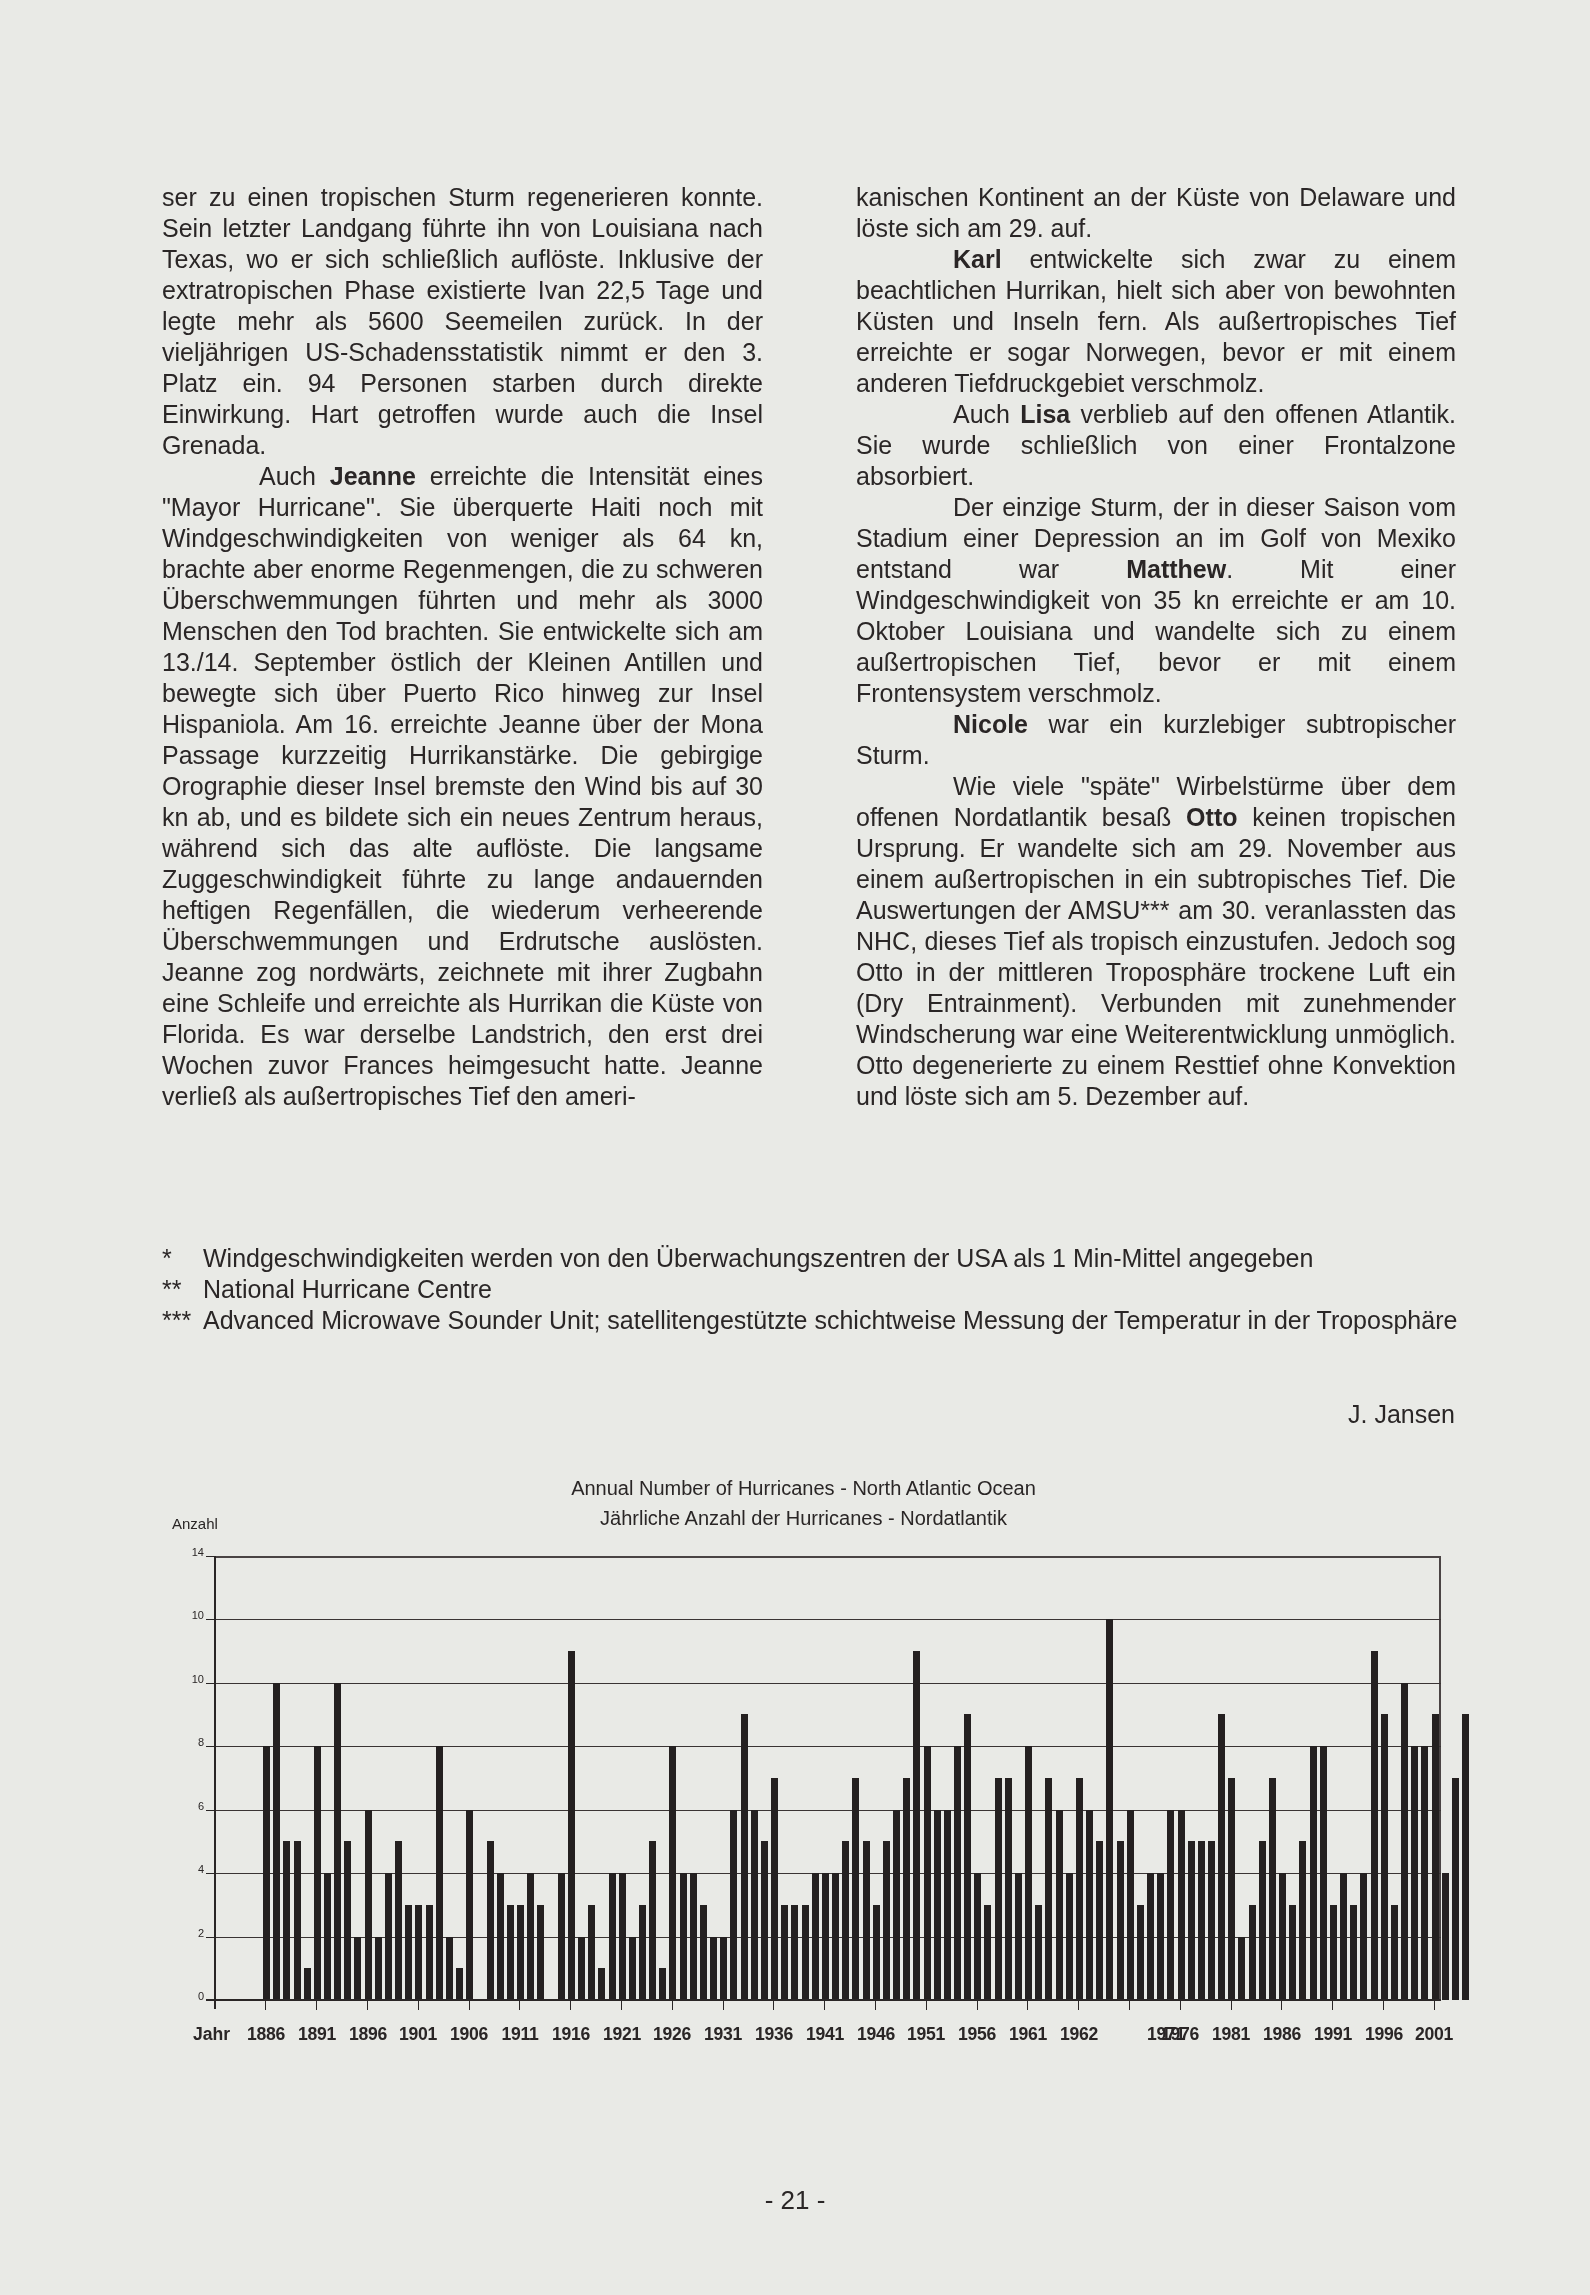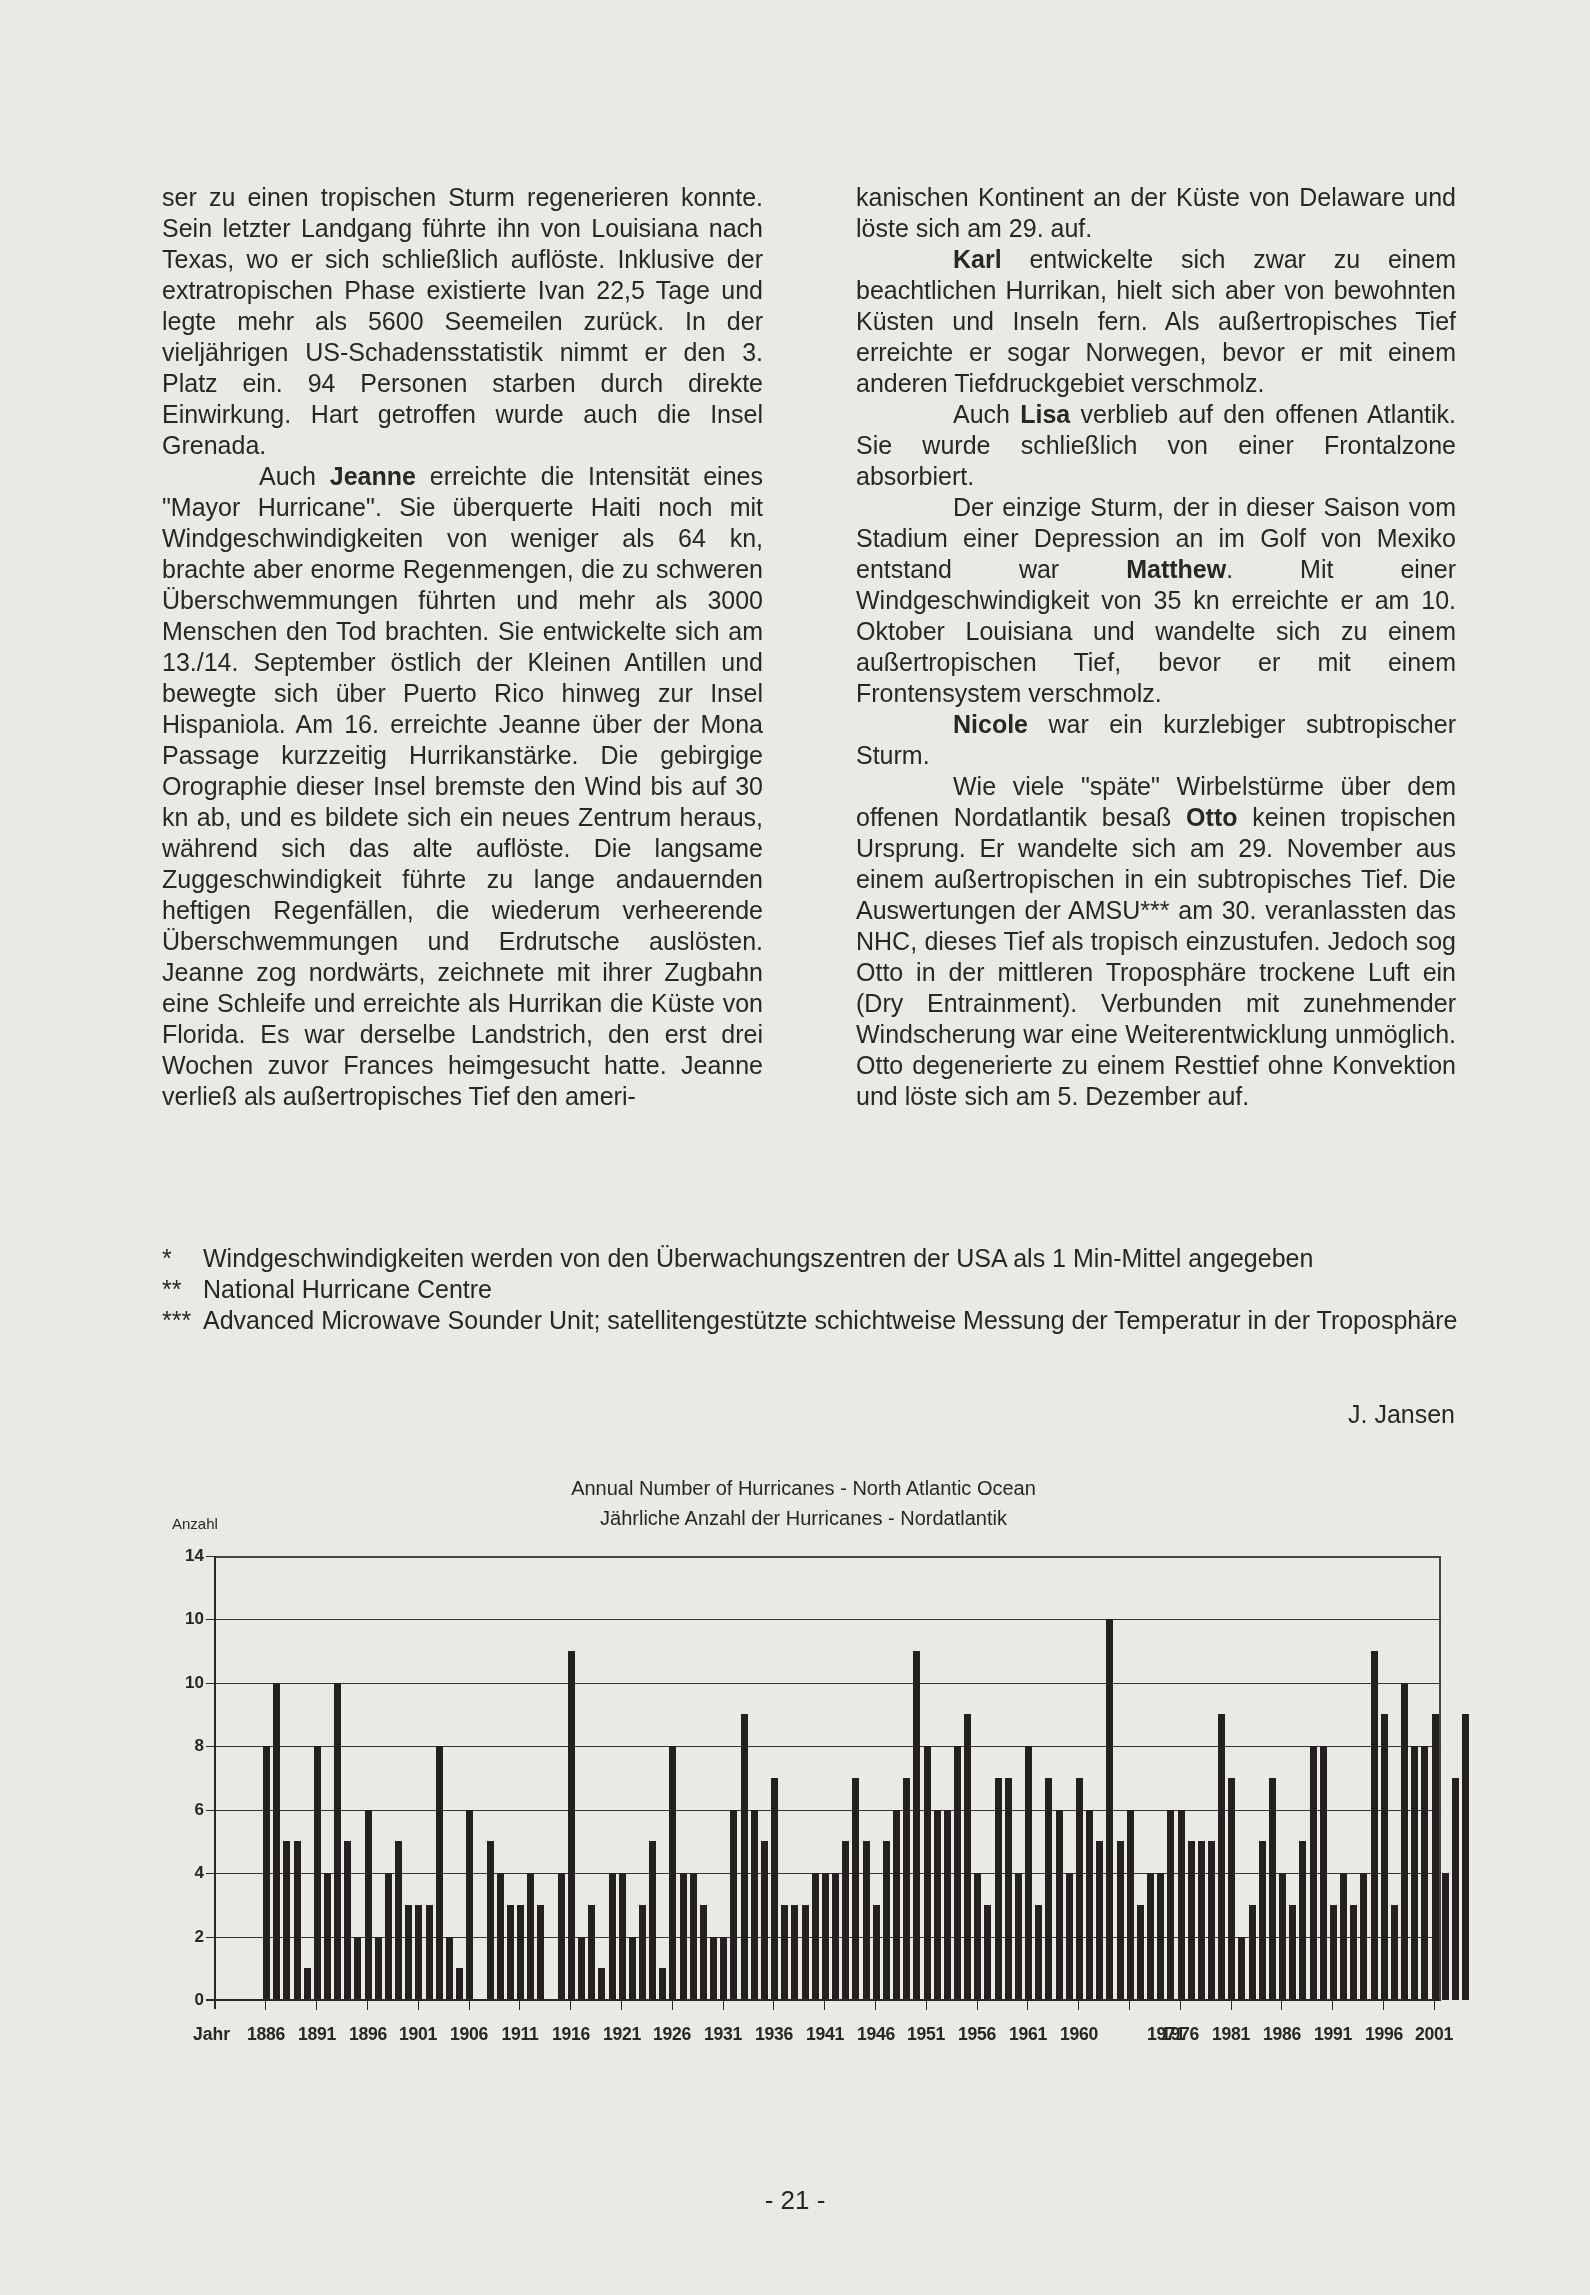--- a/index.html
+++ b/index.html
@@ -59,21 +59,21 @@
   }
   .gridline {
     position: absolute; left: 216px; width: 1225px; height: 1.3px;
     background: #3a3434;
   }
   .ytick {
     position: absolute; left: 206px; width: 9.1px; height: 1.3px; background: #2a2626;
   }
   .ytick-label {
     position: absolute; width: 33px; text-align: right; left: 171px;
-    font-size: 17px; font-weight: bold;
+    font-size: 11px; font-weight: normal;
   }
   .bars {
     position: absolute; left: 216px; top: 1556px; width: 1225px; height: 444px;
   }
   .bar {
     position: absolute; bottom: 0; width: 6.5px; background: #242020;
   }
   .xtick-label {
     position: absolute; top: 2024px; font-size: 17.6px; font-weight: bold;
     transform: translateX(-50%);
@@ -305,21 +305,21 @@
     <div class="xtick-label" style="left: 825px;">1941</div>
     <div class="xtick" style="left: 875px;"></div>
     <div class="xtick-label" style="left: 876px;">1946</div>
     <div class="xtick" style="left: 926px;"></div>
     <div class="xtick-label" style="left: 926px;">1951</div>
     <div class="xtick" style="left: 977px;"></div>
     <div class="xtick-label" style="left: 977px;">1956</div>
     <div class="xtick" style="left: 1027px;"></div>
     <div class="xtick-label" style="left: 1028px;">1961</div>
     <div class="xtick" style="left: 1078px;"></div>
-    <div class="xtick-label" style="left: 1079px;">1960</div>
+    <div class="xtick-label" style="left: 1079px;">1962</div>
     <div class="xtick" style="left: 1129px;"></div>
     <div class="xtick-label" style="left: 1130px; margin-left: 36px;">1971</div>
     <div class="xtick" style="left: 1180px;"></div>
     <div class="xtick-label" style="left: 1180px;">1976</div>
     <div class="xtick" style="left: 1231px;"></div>
     <div class="xtick-label" style="left: 1231px;">1981</div>
     <div class="xtick" style="left: 1281px;"></div>
     <div class="xtick-label" style="left: 1282px;">1986</div>
     <div class="xtick" style="left: 1332px;"></div>
     <div class="xtick-label" style="left: 1333px;">1991</div>

